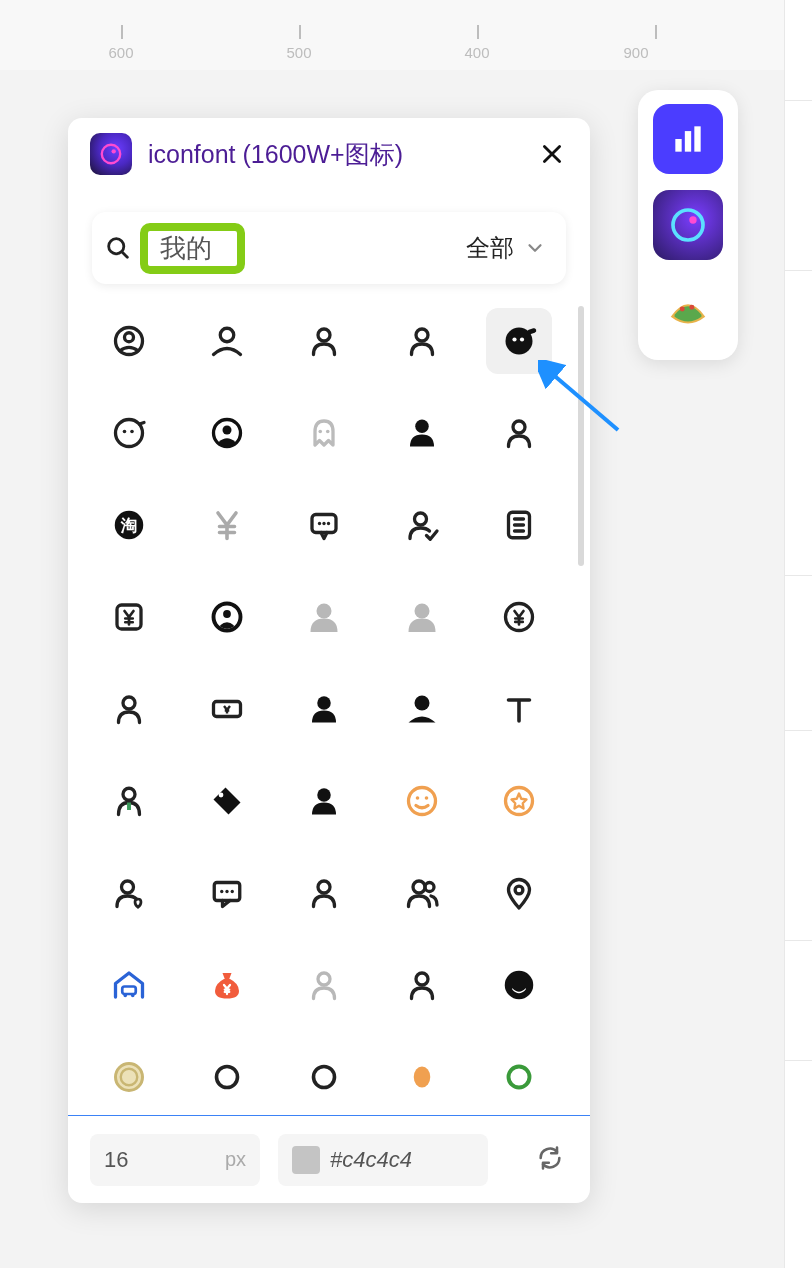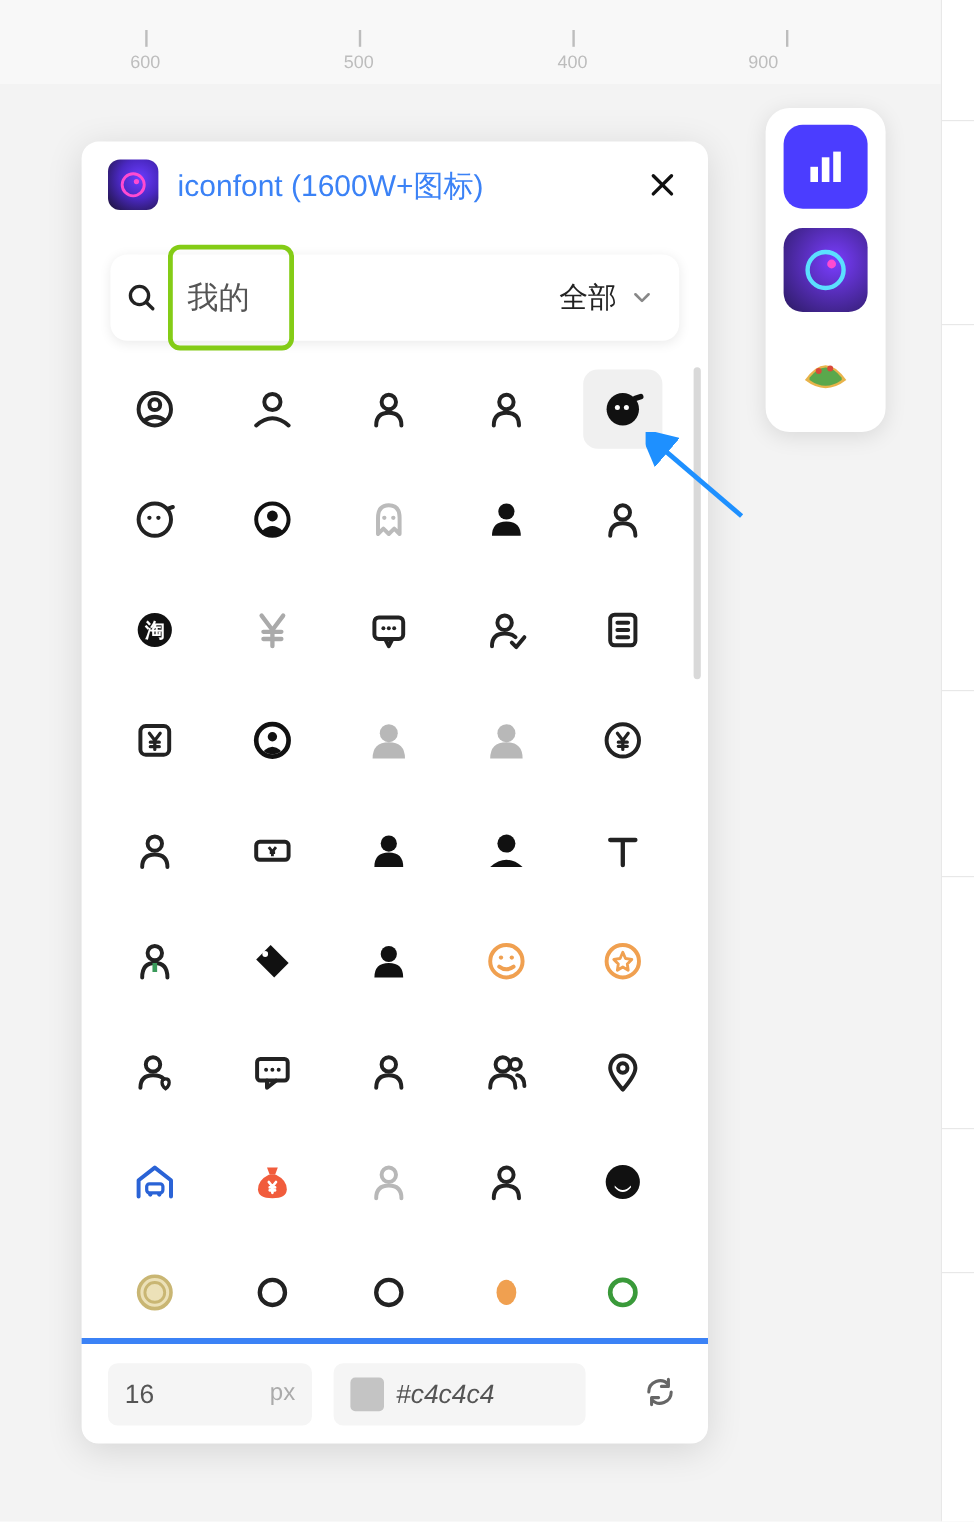--- a/index.html
+++ b/index.html
@@ -99,21 +99,21 @@
   gap: 16px;
 }
 .panel-logo {
   width: 42px; height: 42px;
   border-radius: 10px;
   background: radial-gradient(circle at 62% 38%, #6b3dff 0%, #4a28c2 45%, #1a1230 100%);
   display:flex;align-items:center;justify-content:center;
 }
 .panel-title {
   font-size: 25px;
-  color: #3b82f6;
+  color: #4c1d95;
   font-weight: 500;
   flex: 1;
 }
 .close-btn {
   width: 32px; height: 32px;
   display:flex;align-items:center;justify-content:center;
   cursor: pointer;
 }
 
 
@@ -137,25 +137,25 @@
 .search-input {
   border: none;
   outline: none;
   font-size: 26px;
   color: #555;
   flex: 1;
   width: 80px;
   background: transparent;
 }
 .search-input-wrap {
-  border: 4px solid #84cc16;
+  border: 8px solid #84cc16;
   border-radius: 10px;
   padding: 4px 12px;
   width: 105px;
-  height: 88px;
+  height: 51px;
   display:flex;align-items:center;
   margin-left: -2px;
 }
 .filter-label {
   font-size: 24px;
   color: #222;
   margin-left: auto;
 }
 .chevron {
   width: 22px; height: 22px;
@@ -192,21 +192,21 @@
   right: 6px;
   width: 6px;
   height: 260px;
   background: #d9d9d9;
   border-radius: 3px;
 }
 
 
 .panel-footer {
   height: 88px;
-  border-top: 5px solid #3b82f6;
+  border-top: 1px solid #3b82f6;
   display:flex;
   align-items:center;
   gap: 18px;
   padding: 0 22px;
 }
 .size-field, .color-field {
   height: 52px;
   background: #f5f5f5;
   border-radius: 8px;
   display:flex;

